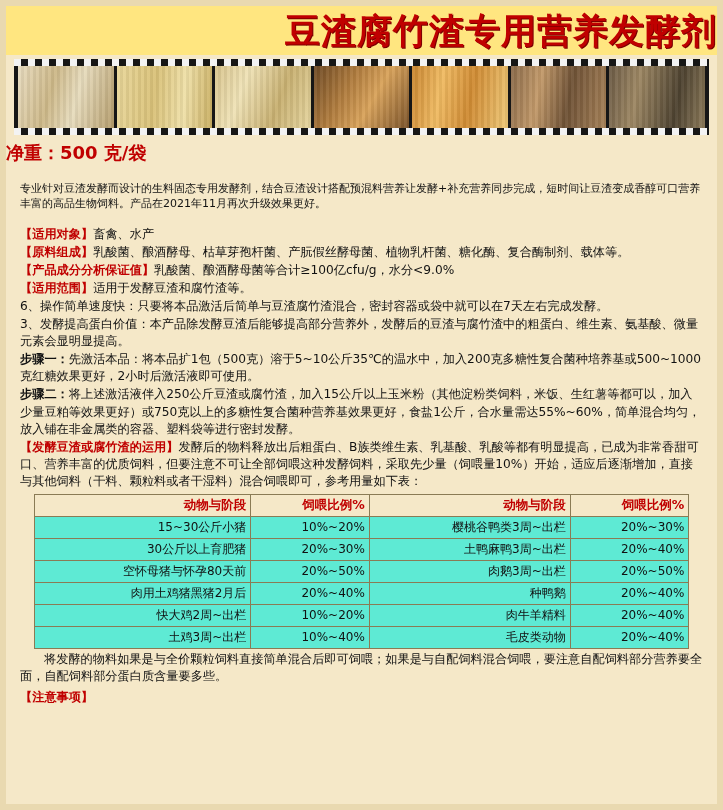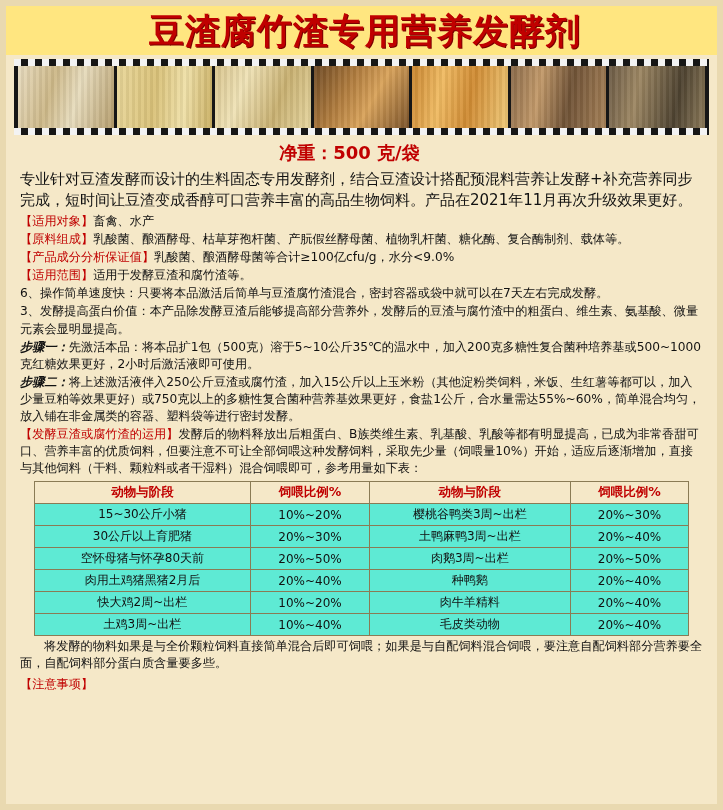--- a/index.html
+++ b/index.html
@@ -12,21 +12,21 @@
   }
   .page{
     position:relative;width:723px;height:810px;
     background:#f5e8c8;
     box-sizing:border-box;
     border:6px solid #e9d9b0;
   }
   .title-band{
     background:#ffe680;
     padding:6px 0 4px 7px;
-    text-align:center;
+    text-align:right;
   }
   .title{
     font-family:"DejaVu Sans","Liberation Sans",sans-serif;
     font-size:35px;
     font-weight:bold;
     color:#c00000;
     letter-spacing:1px;
     text-shadow:1px 1px 0 #7a0000;
     line-height:1.1;
   }
@@ -52,45 +52,45 @@
     content:"";position:absolute;left:0;right:0;top:0;height:100%;
     background:repeating-linear-gradient(90deg,rgba(255,255,255,.05) 0 3px,rgba(0,0,0,.05) 3px 6px);
   }
   .sprockets{
     position:absolute;left:0;right:0;height:7px;
     background:repeating-linear-gradient(90deg,#f3f3f3 0 7px,#161616 7px 14px);
   }
   .sprockets.top{top:0;}
   .sprockets.bot{bottom:0;}
   .netweight{
-    text-align:center;
+    text-align:left;
     padding:6px 24px 2px 0;
     font-size:18px;font-weight:bold;color:#c00000;
   }
   .content{padding:0 14px;}
   p.para{
-    margin:2px 0;
-    font-size:15px;
+    margin:14px 0;
+    font-size:11px;
     line-height:1.42;
     text-indent:0;
   }
   .indent{text-indent:24px;}
-  .bold{font-weight:bold;font-style:italic;}
-  .label-red{color:#c00000;font-weight:normal;}
+  .bold{font-weight:bold;}
+  .label-red{color:#c00000;font-weight:bold;}
   .sec{margin:1px 0;font-size:12.2px;line-height:1.4;}
   table.ratio{
     width:96%;
     margin:4px auto 2px auto;
     border-collapse:collapse;
     font-size:12px;
   }
   table.ratio th,table.ratio td{
     border:1px solid #8a7b55;
     padding:2px 4px;
-    text-align:center;
+    text-align:right;
   }
   table.ratio th{
     color:#c00000;font-weight:bold;background:#f5e8c8;
     font-size:12.5px;
   }
   table.ratio td{background:#5eead4;}
   .notes{margin-top:4px;}
 </style>
 </head>
 <body>

